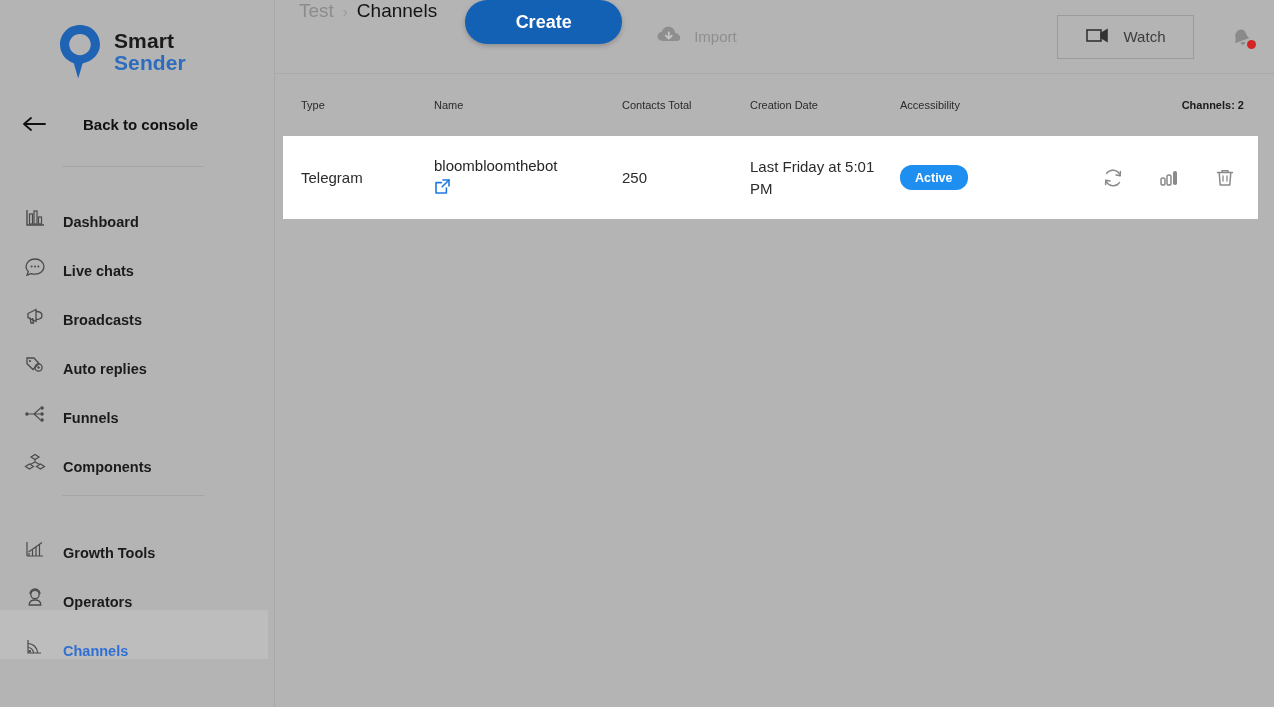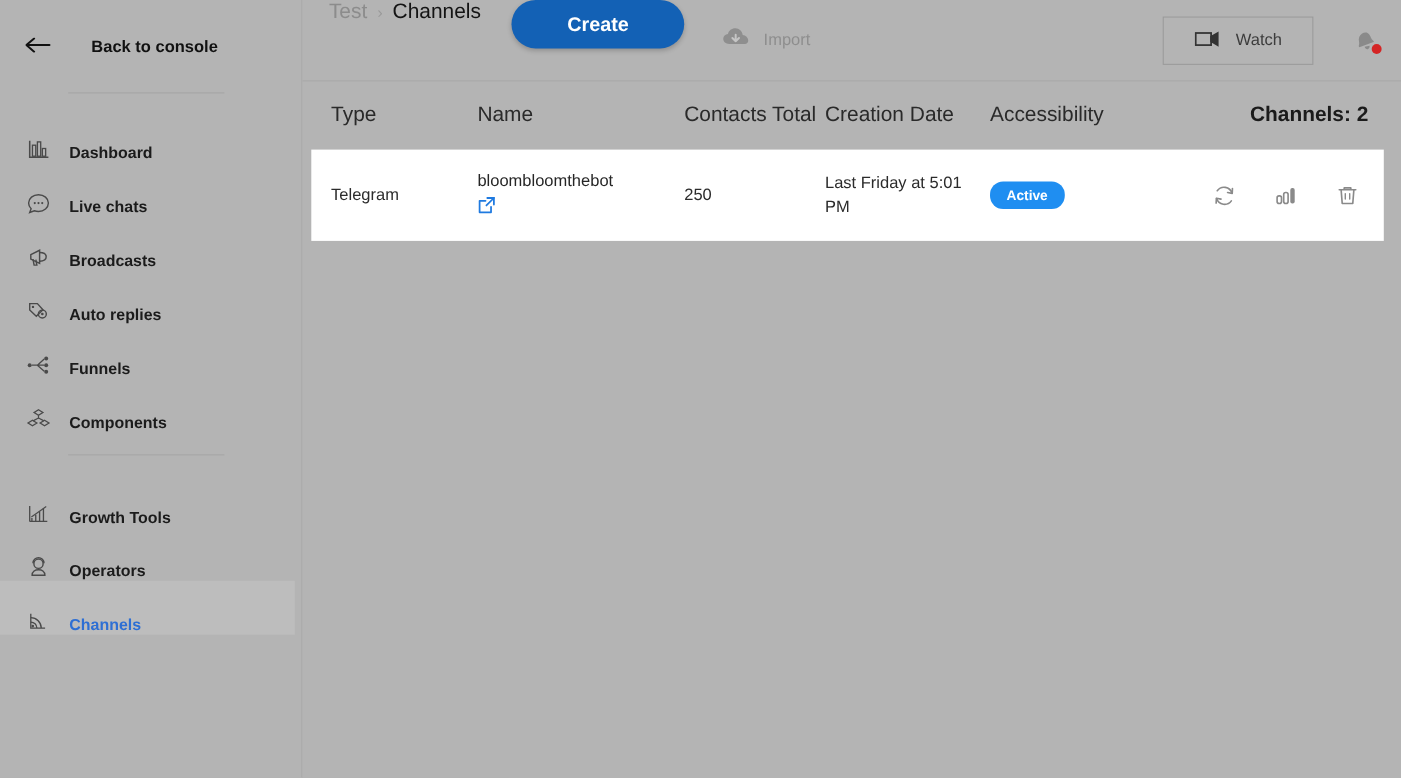--- a/index.html
+++ b/index.html
@@ -117,21 +117,21 @@
   .avatar .head { position: absolute; top: 9px; left: 50%; transform: translateX(-50%); width: 15px; height: 15px; border-radius: 50%; background: #6f9cc6; }
   .avatar .body { position: absolute; bottom: -6px; left: 50%; transform: translateX(-50%); width: 28px; height: 20px; border-radius: 14px 14px 0 0; background: #6f9cc6; }
 
   
   .table-area { padding: 0 8px 0 0; }
   .thead {
     display: flex; align-items: center;
     height: 62px;
     padding-left: 26px; padding-right: 22px;
   }
-  .th { font-size: 19px; color: #2a2a2a; }
+  .th { font-size: 11px; color: #2a2a2a; }
   .th.c-type  { width: 133px; }
   .th.c-name  { width: 188px; }
   .th.c-cont  { width: 128px; }
   .th.c-date  { width: 150px; }
   .th.c-acc   { flex: 1 1 auto; }
   .th.c-count { font-weight: bold; color: #1b1b1b; text-align: right; }
 
   .row-card {
     background: #ffffff;
     margin-left: 8px;
@@ -160,20 +160,32 @@
   }
   .act-icon { cursor: pointer; display:flex; align-items:center; justify-content:center; }
 </style>
 </head>
 <body>
 
 <div class="app">
 
   <aside class="sidebar">
 
+    <div class="logo-wrap">
+      <span class="logo-mark">
+        <svg width="44" height="58" viewBox="0 0 44 58">
+          <path d="M22 2 C10.4 2 2 10.8 2 21.6 C2 30.4 7.6 37.6 15.8 40.2 L20.2 55.5 L24.6 40.4 C34.6 38.6 42 30.9 42 21.6 C42 10.8 33.6 2 22 2 Z
+                   M22 11 C28 11 32.8 15.8 32.8 21.6 C32.8 27.4 28 32.2 22 32.2 C16 32.2 11.2 27.4 11.2 21.6 C11.2 15.8 16 11 22 11 Z" fill="#1e63b4" fill-rule="evenodd"></path>
+        </svg>
+      </span>
+      <span class="logo-text">
+        <div class="l1">Smart</div>
+        <div class="l2">Sender</div>
+      </span>
+    </div>
 
     <div class="back-row">
       <span class="arrow">
         <svg width="24" height="14" viewBox="0 0 24 14">
           <path d="M1 7 H22 M1 7 L8 1 M1 7 L8 13" stroke="#111" stroke-width="1.8" fill="none" stroke-linecap="round"></path>
         </svg>
       </span>
       <span class="blabel">Back to console</span>
     </div>
 

